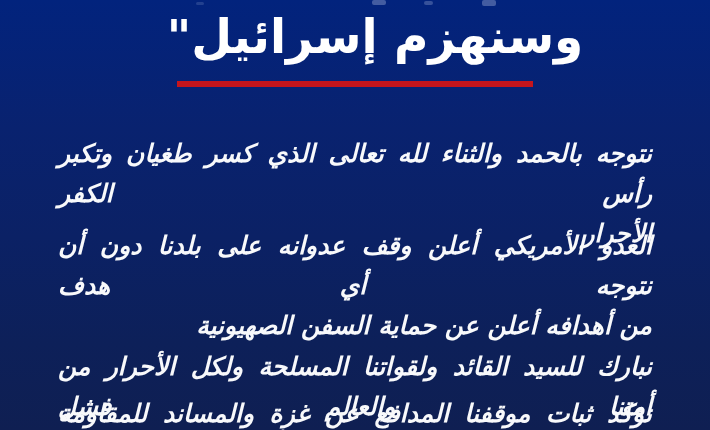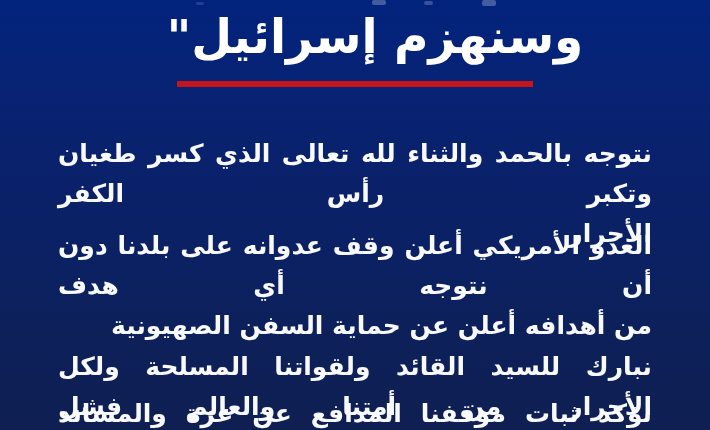--- a/index.html
+++ b/index.html
@@ -32,20 +32,21 @@
     position:absolute;
     left:177px;top:81px;
     width:356px;height:6px;
     background:#c4151c;
   }
   .bullet{
     position:absolute;
     right:34px;left:58px;
     display:flex;
     align-items:flex-end;
+    font-style:italic;
   }
   .bullet.b1{top:134px;}
   .bullet.b2{top:226px;}
   .bullet.b3{top:310px;margin-top:37px;}
   .bullet.b4{top:394px;}
   .bullet-bar{
     flex:0 0 11px;
     width:11px;
     background:#d6191f;
     margin:13px 0 13px 13px; 

